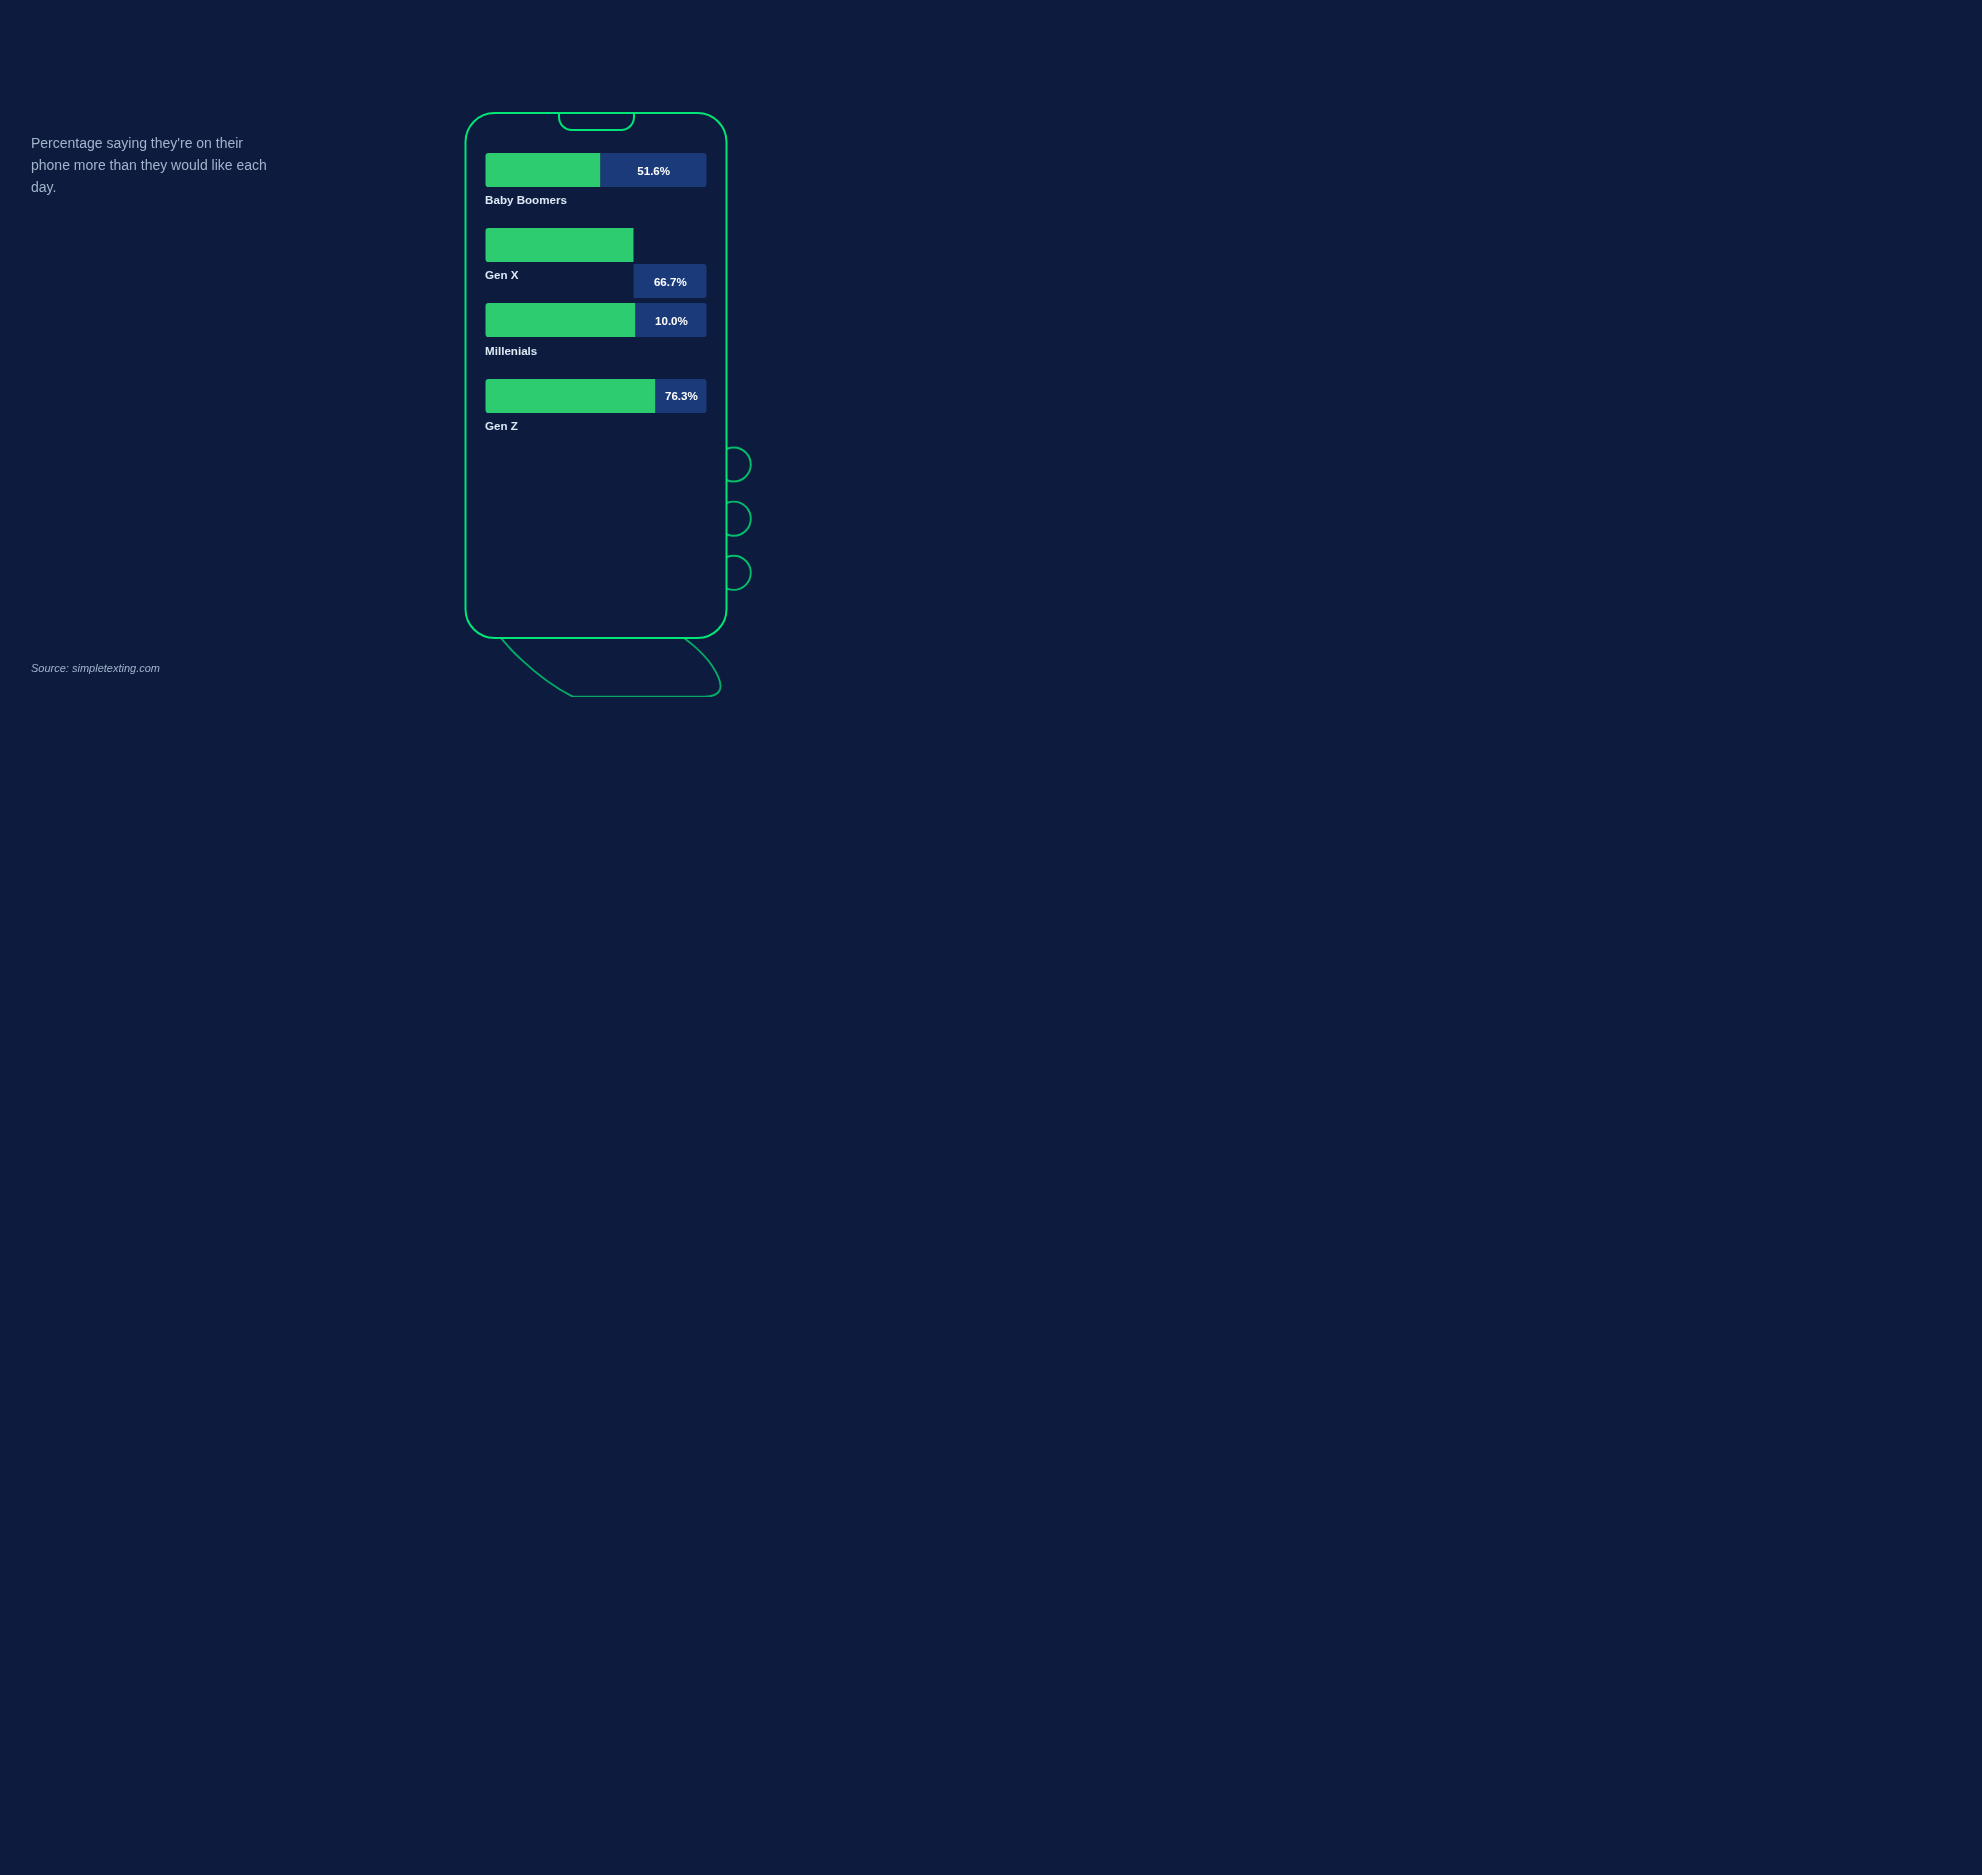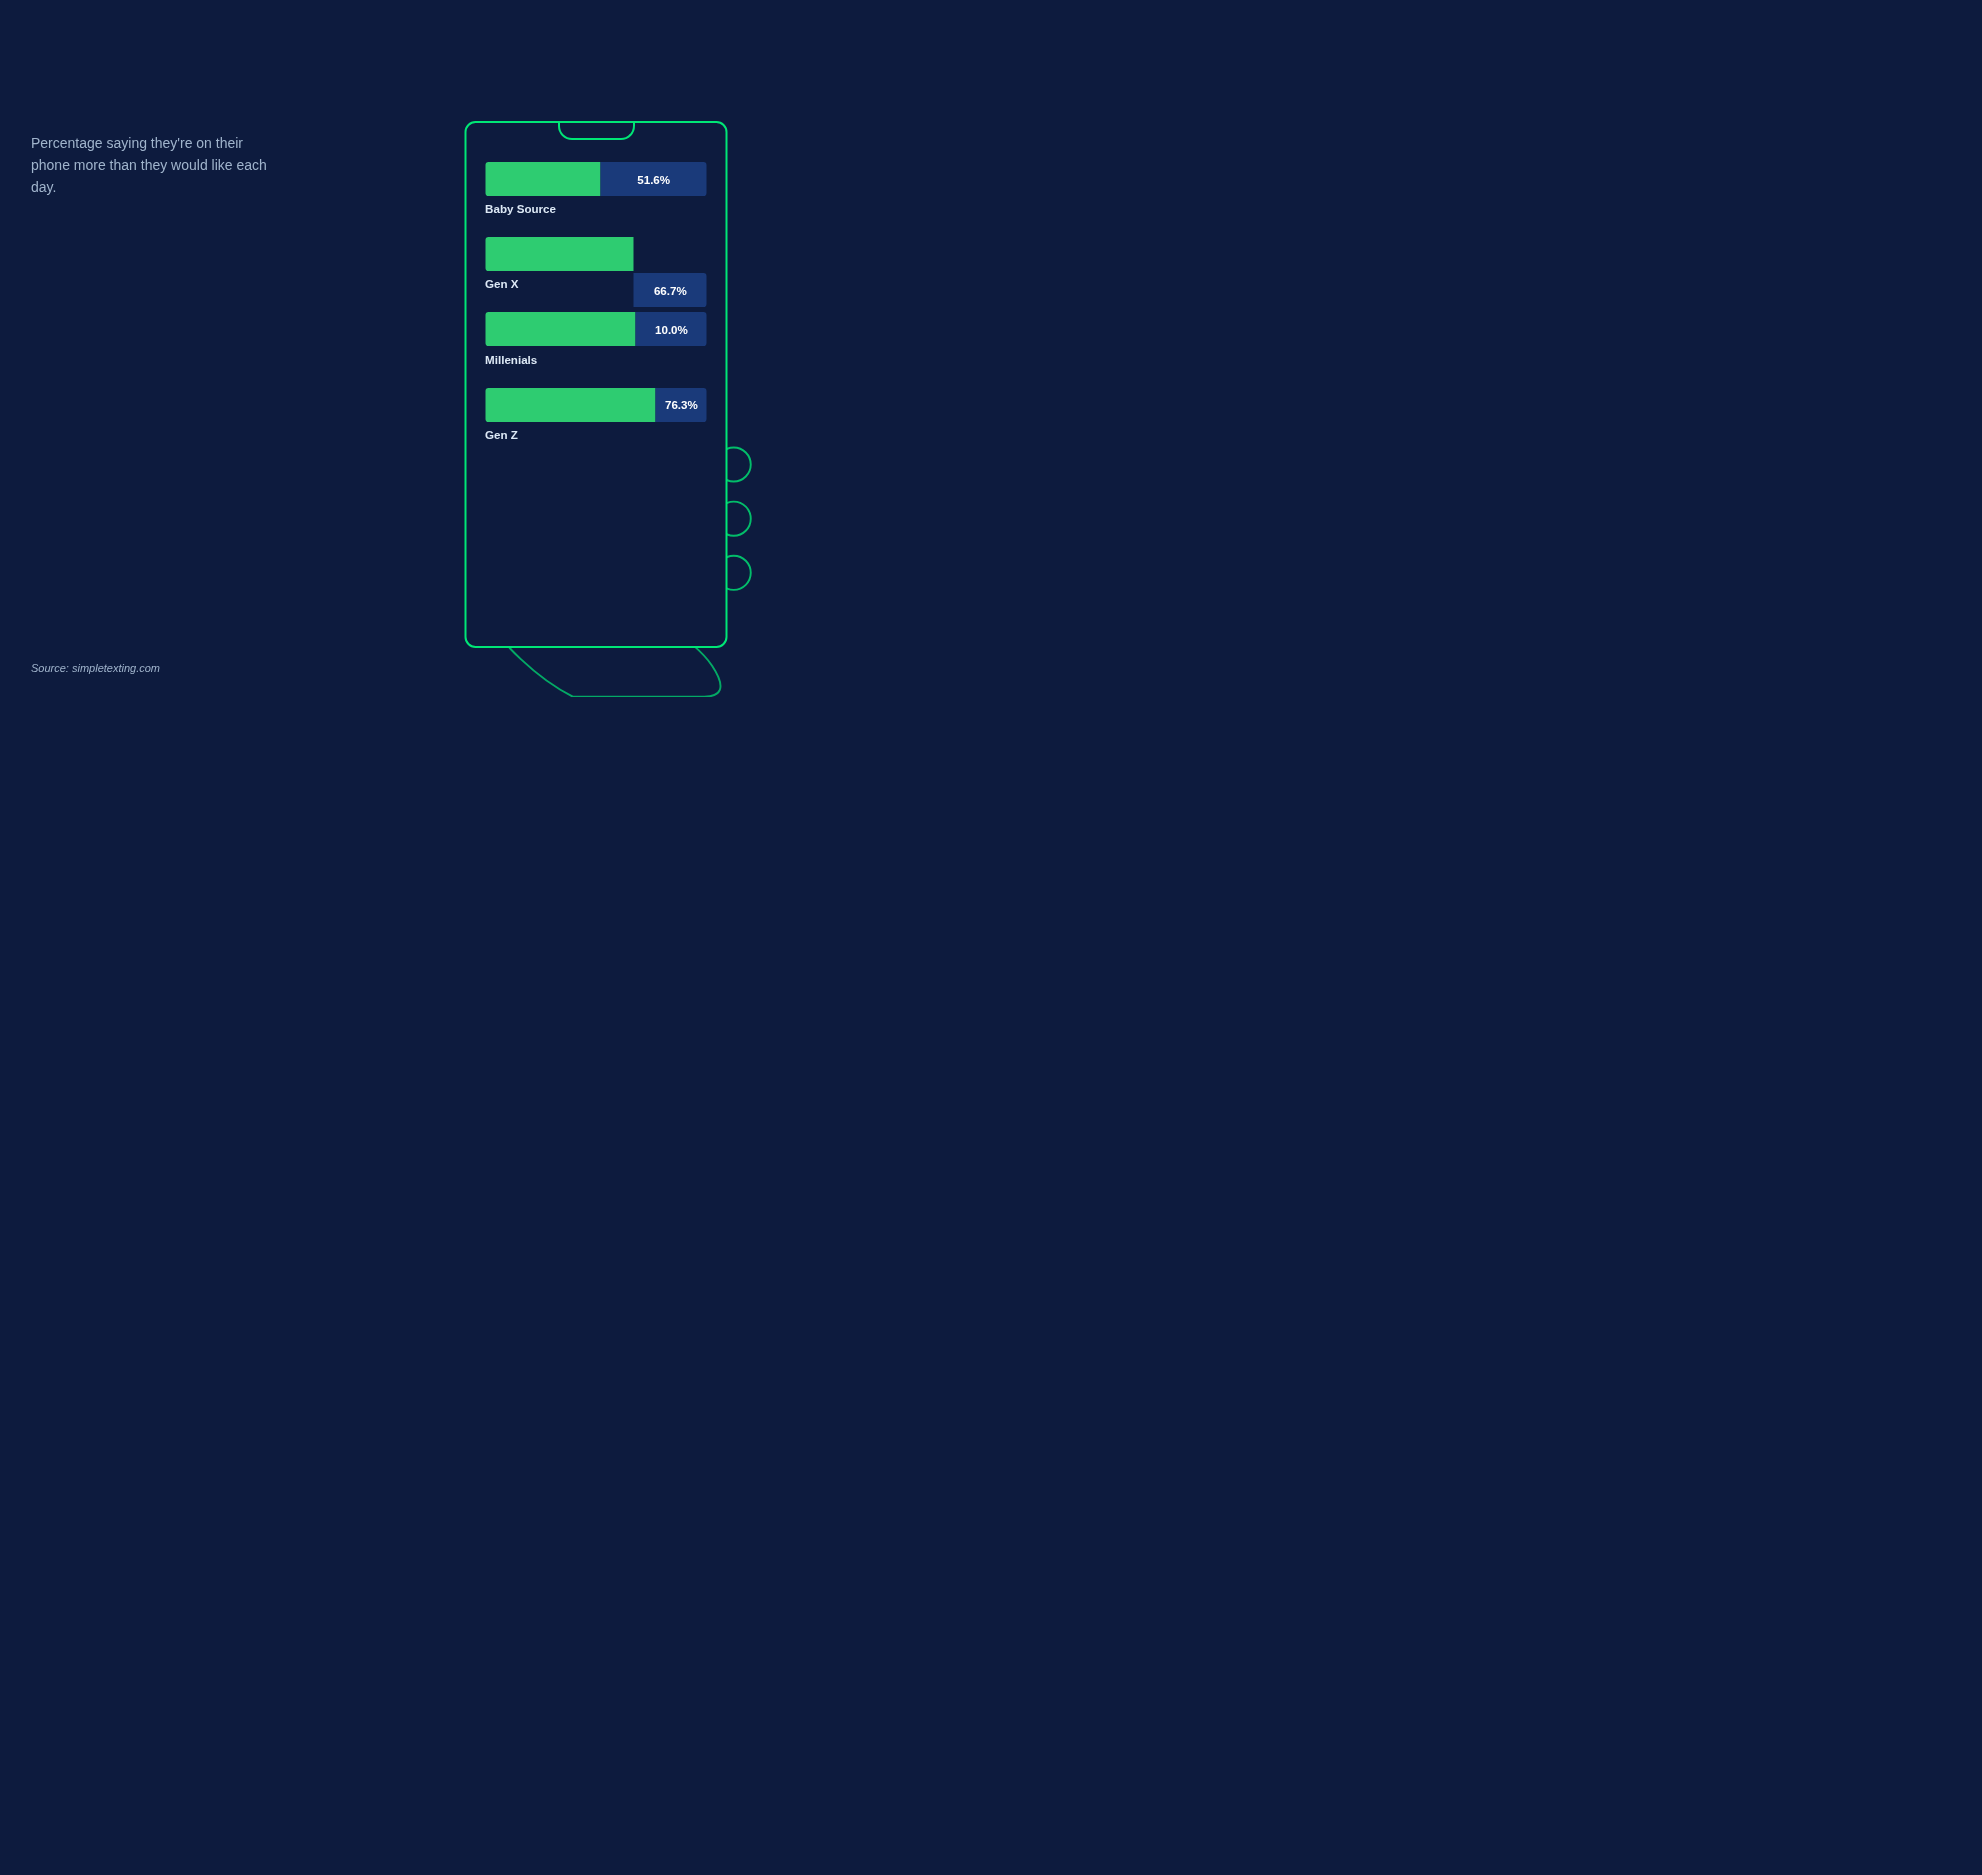--- a/index.html
+++ b/index.html
@@ -71,27 +71,27 @@
       bottom: 0;
       left: 50%;
       transform: translateX(-50%);
       width: 325px;
       height: 465px;
     }
 
     
     .phone {
       position: absolute;
-      top: 13px;
+      top: 4px;
       left: 50%;
       transform: translateX(-50%);
       width: 263px;
       height: 527px;
       border: 2.3px solid #00e676;
-      border-radius: 11px;
+      border-radius: 30px;
       background: #0d1b3e;
       overflow: hidden;
       z-index: 2;
     }
 
     
     .phone-notch {
       width: 77px;
       height: 17px;
       background: #0d1b3e;
@@ -249,21 +249,21 @@
 
       <div class="phone-screen">
 
       <div class="bar-row">
       <div class="bar-track">
         <div class="bar-green" style="width:52%;"></div>
         <div class="bar-blue" style="width:48%; min-width:43px;">
           <span class="bar-value">51.6%</span>
         </div>
       </div>
-      <div class="generation-label">Baby Source</div>
+      <div class="generation-label">Baby Boomers</div>
     </div>
           <div class="bar-row">
       <div class="bar-track">
         <div class="bar-green" style="width:67%;"></div>
         <div class="bar-blue" style="width:33%; min-width:43px;margin-top:36px;">
           <span class="bar-value">66.7%</span>
         </div>
       </div>
       <div class="generation-label">Gen X</div>
     </div>

